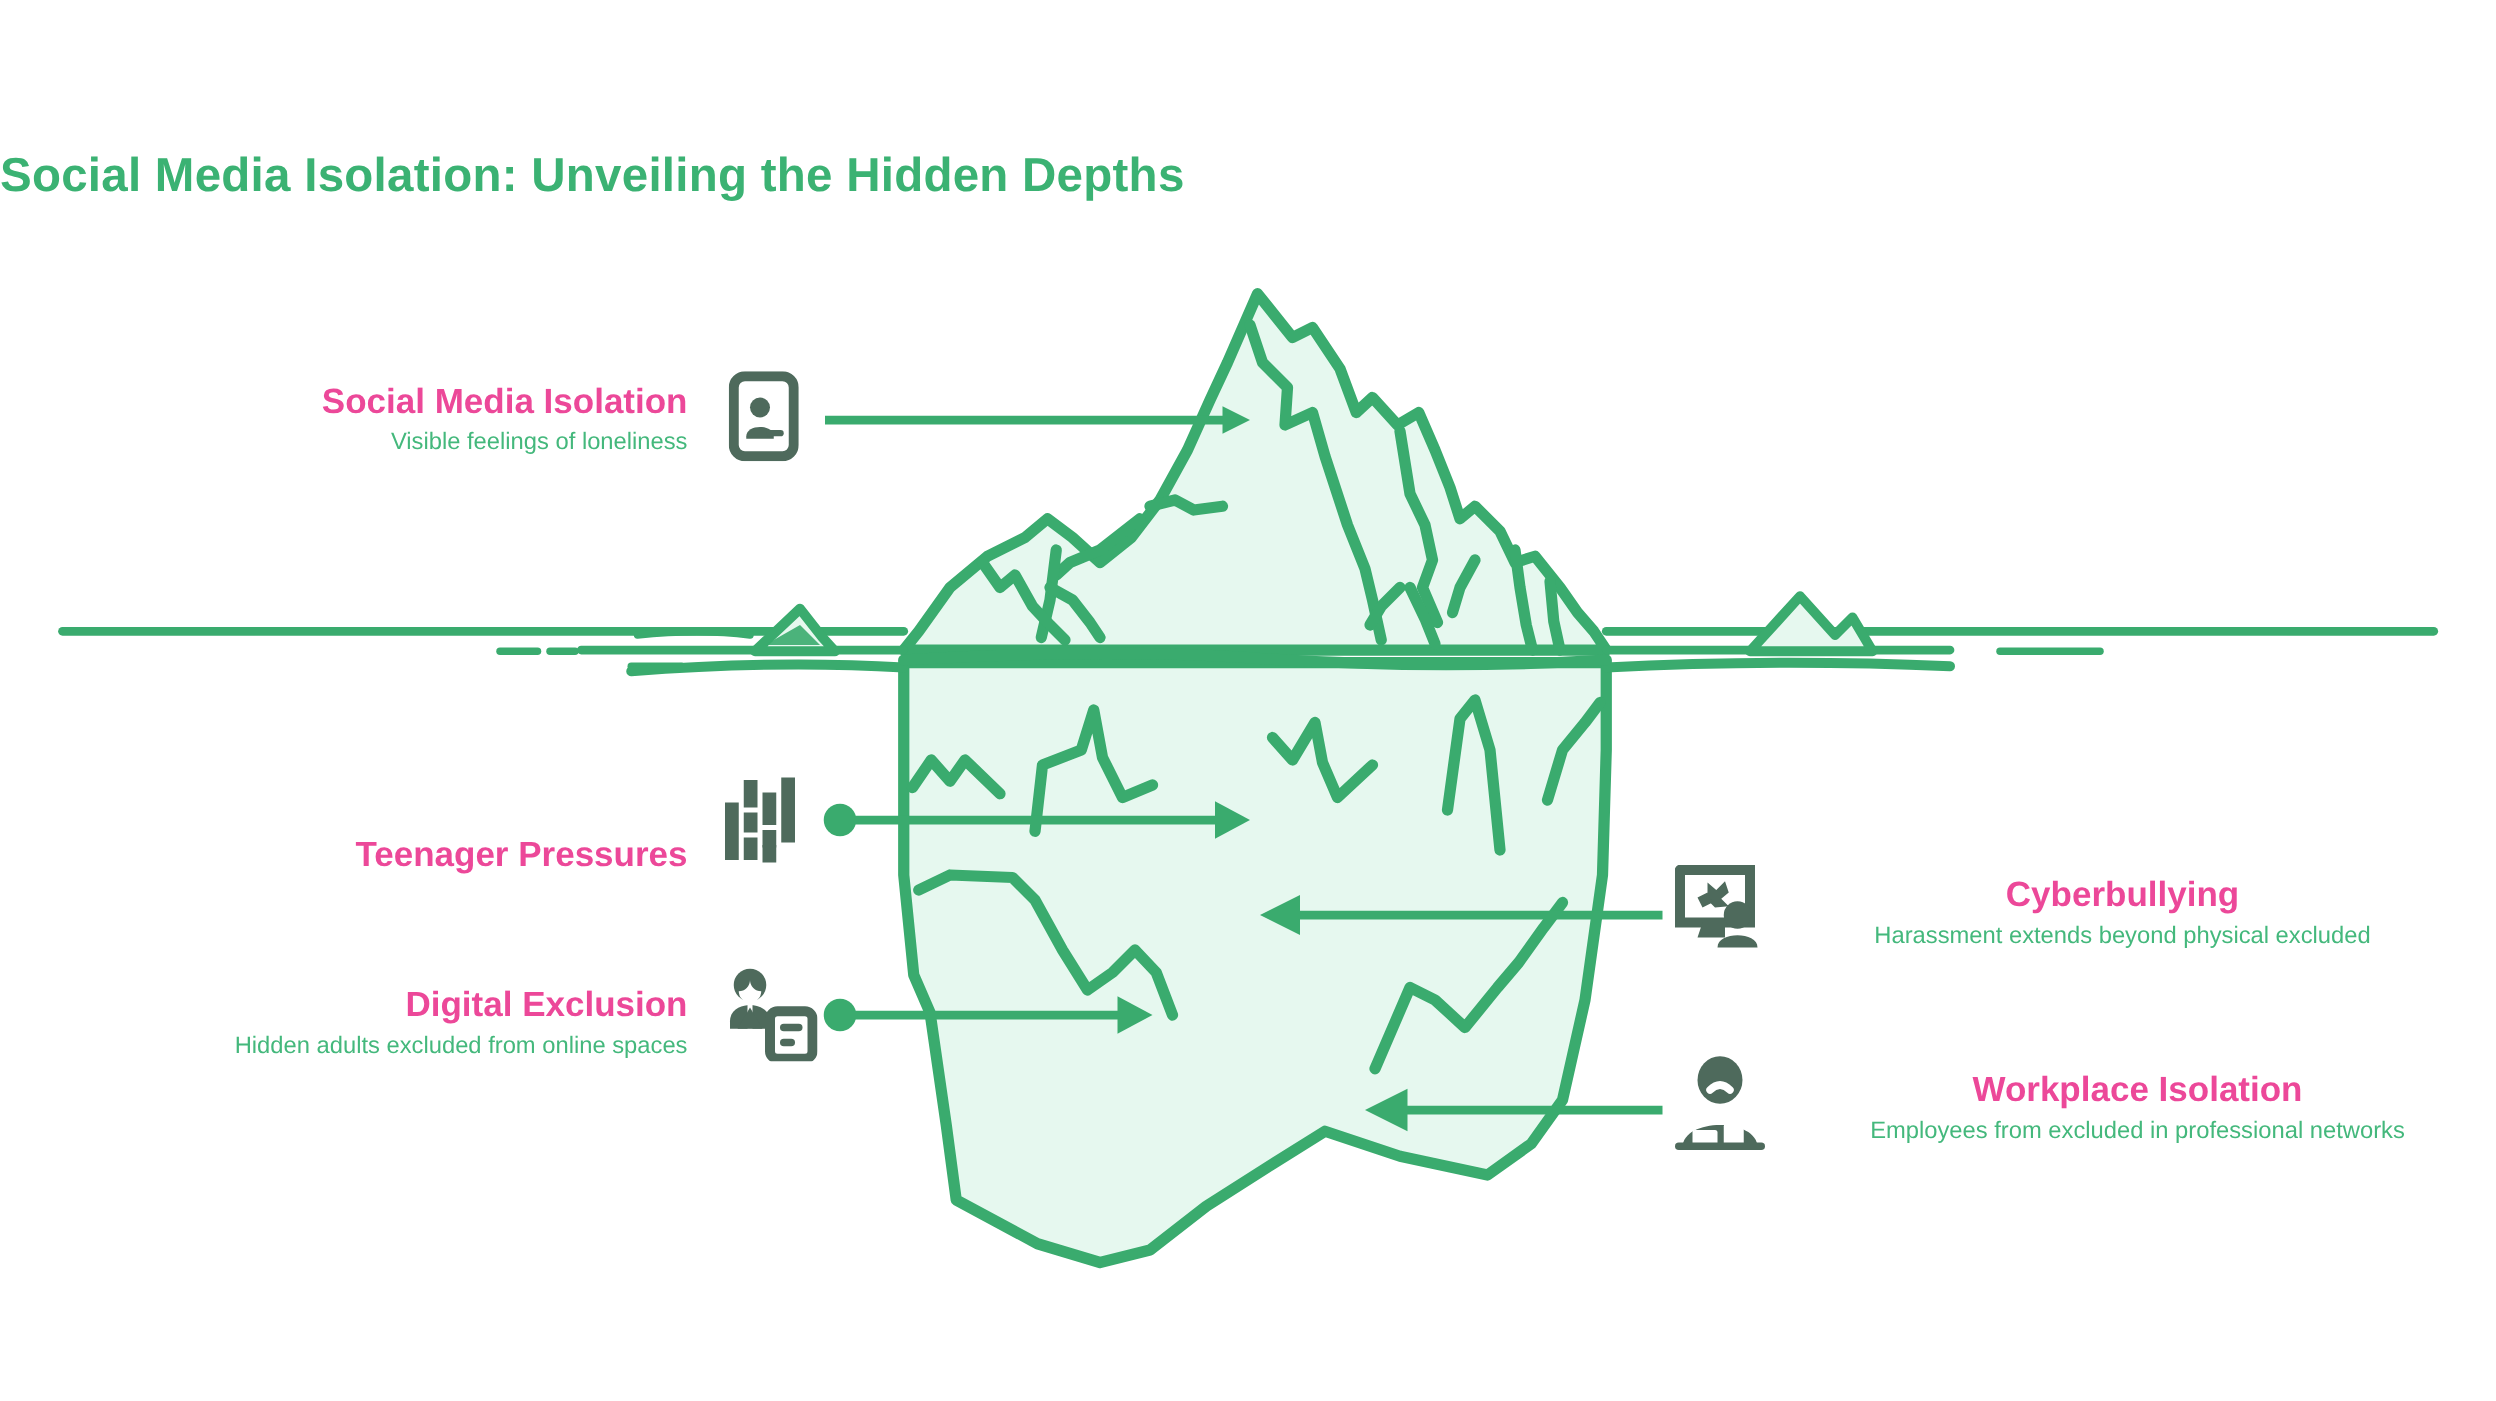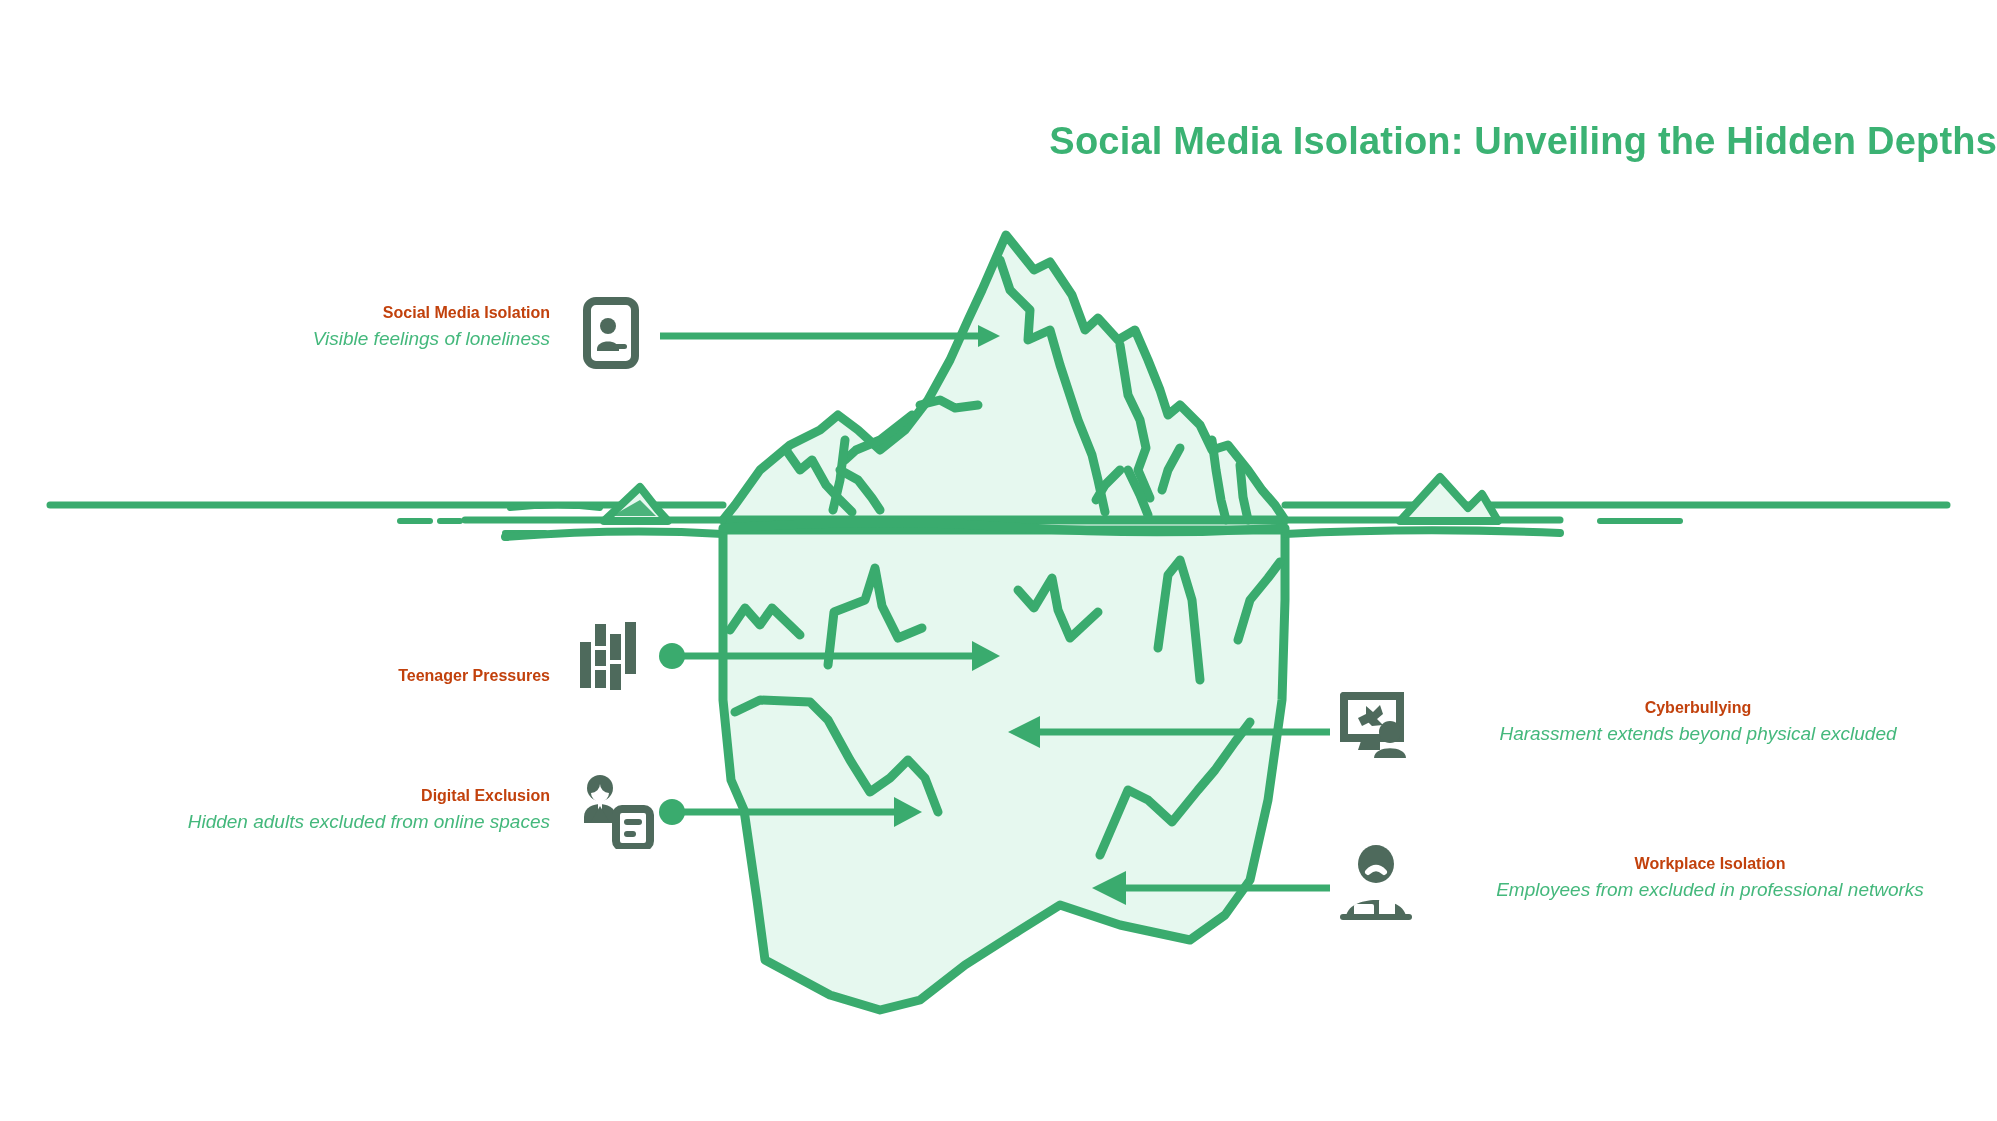--- a/index.html
+++ b/index.html
@@ -22,45 +22,44 @@
     position: absolute;
     inset: 0;
     width: 1997px;
     height: 1121px;
   }
   .title {
     position: absolute;
     left: 0;
     top: 120px;
     width: 1997px;
-    text-align: right;
+    text-align: left;
     font-size: 38px;
     font-weight: bold;
     color: #3bb273;
     letter-spacing: 0.2px;
     white-space: nowrap;
   }
   .label-block {
     position: absolute;
   }
   .label-block .lab-title {
-    font-size: 16px;
+    font-size: 28px;
     font-weight: bold;
-    color: #c2410c;
+    color: #ec4899;
     line-height: 1.25;
     white-space: nowrap;
   }
   .label-block .lab-sub {
     font-size: 19px;
     font-weight: normal;
     color: #44b87c;
     line-height: 1.3;
     white-space: nowrap;
     margin-top: 4px;
-    font-style: italic;
   }
   .label-right { text-align: right; }
   .label-left  { text-align: center;  }
 
   .icon-box {
     position: absolute;
     color: #4e6a5c;
   }
   .icon-box svg { display: block; }
 </style>

